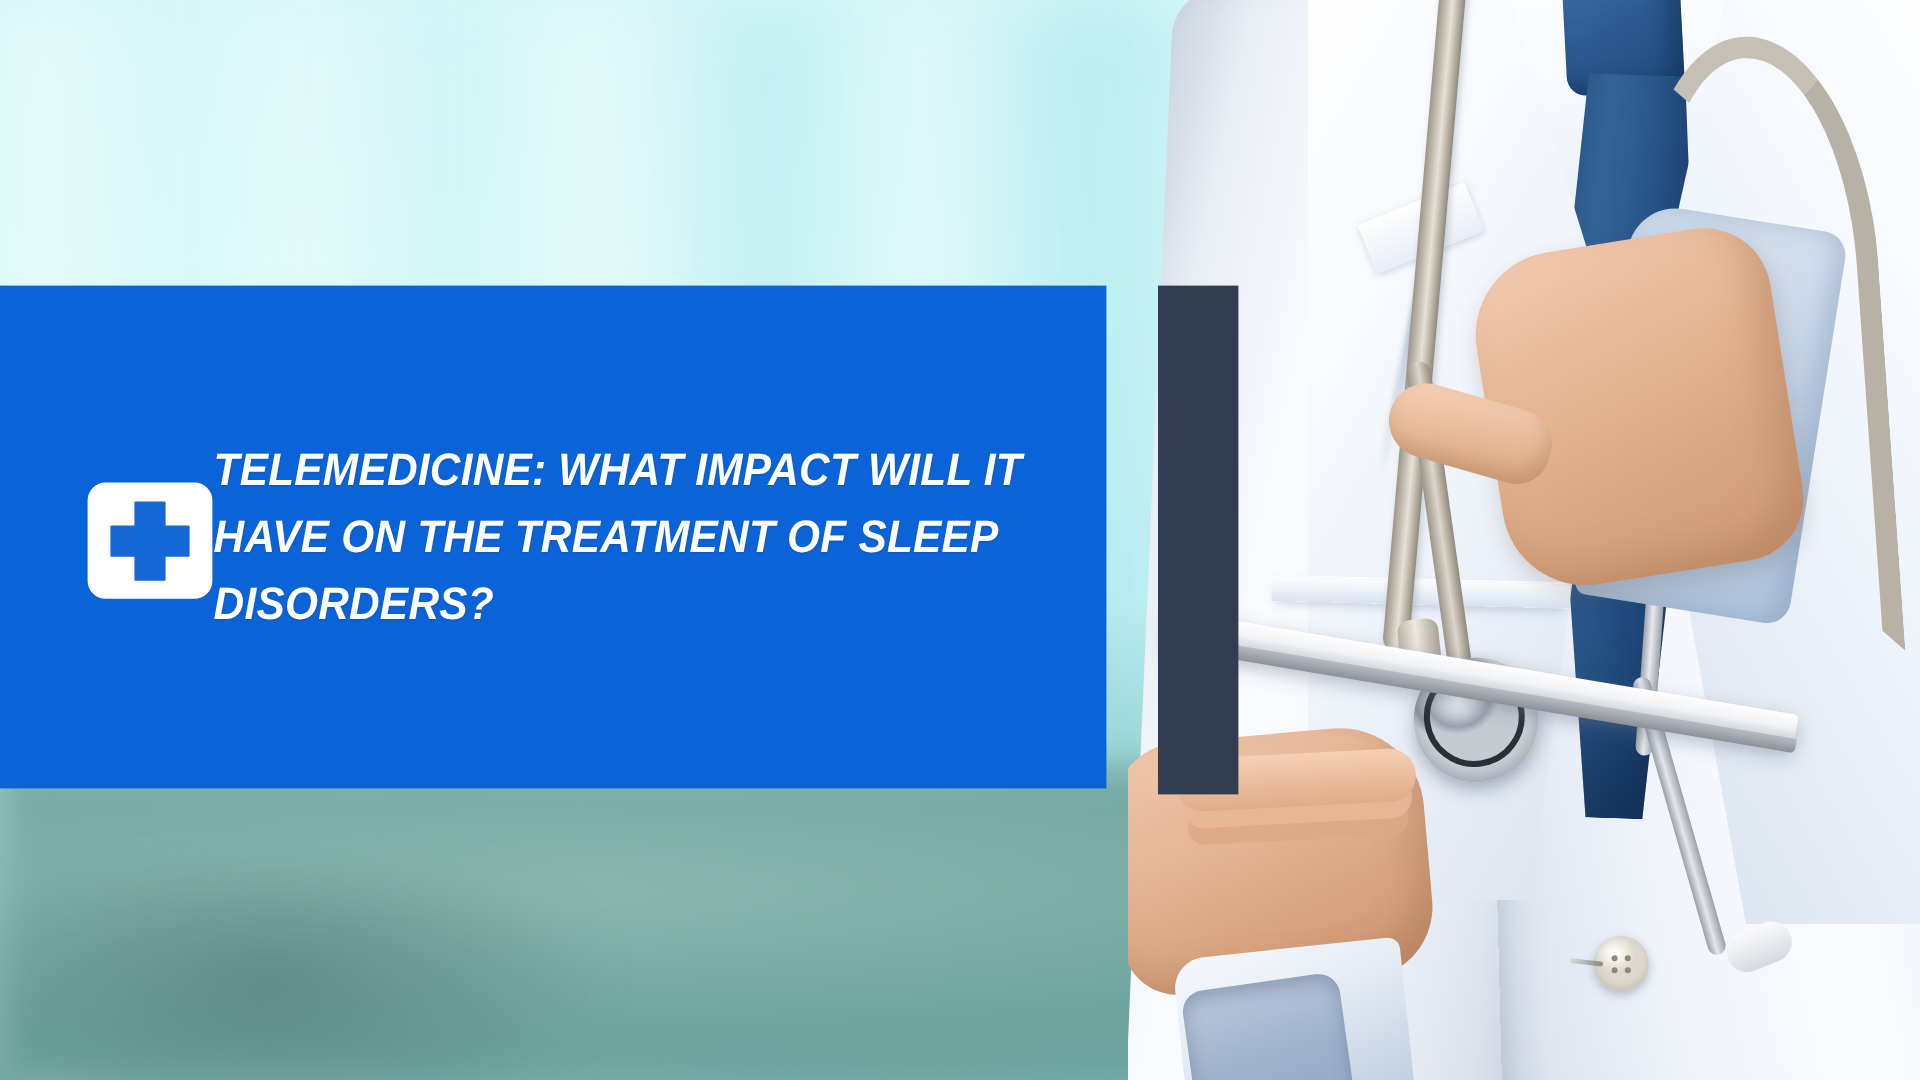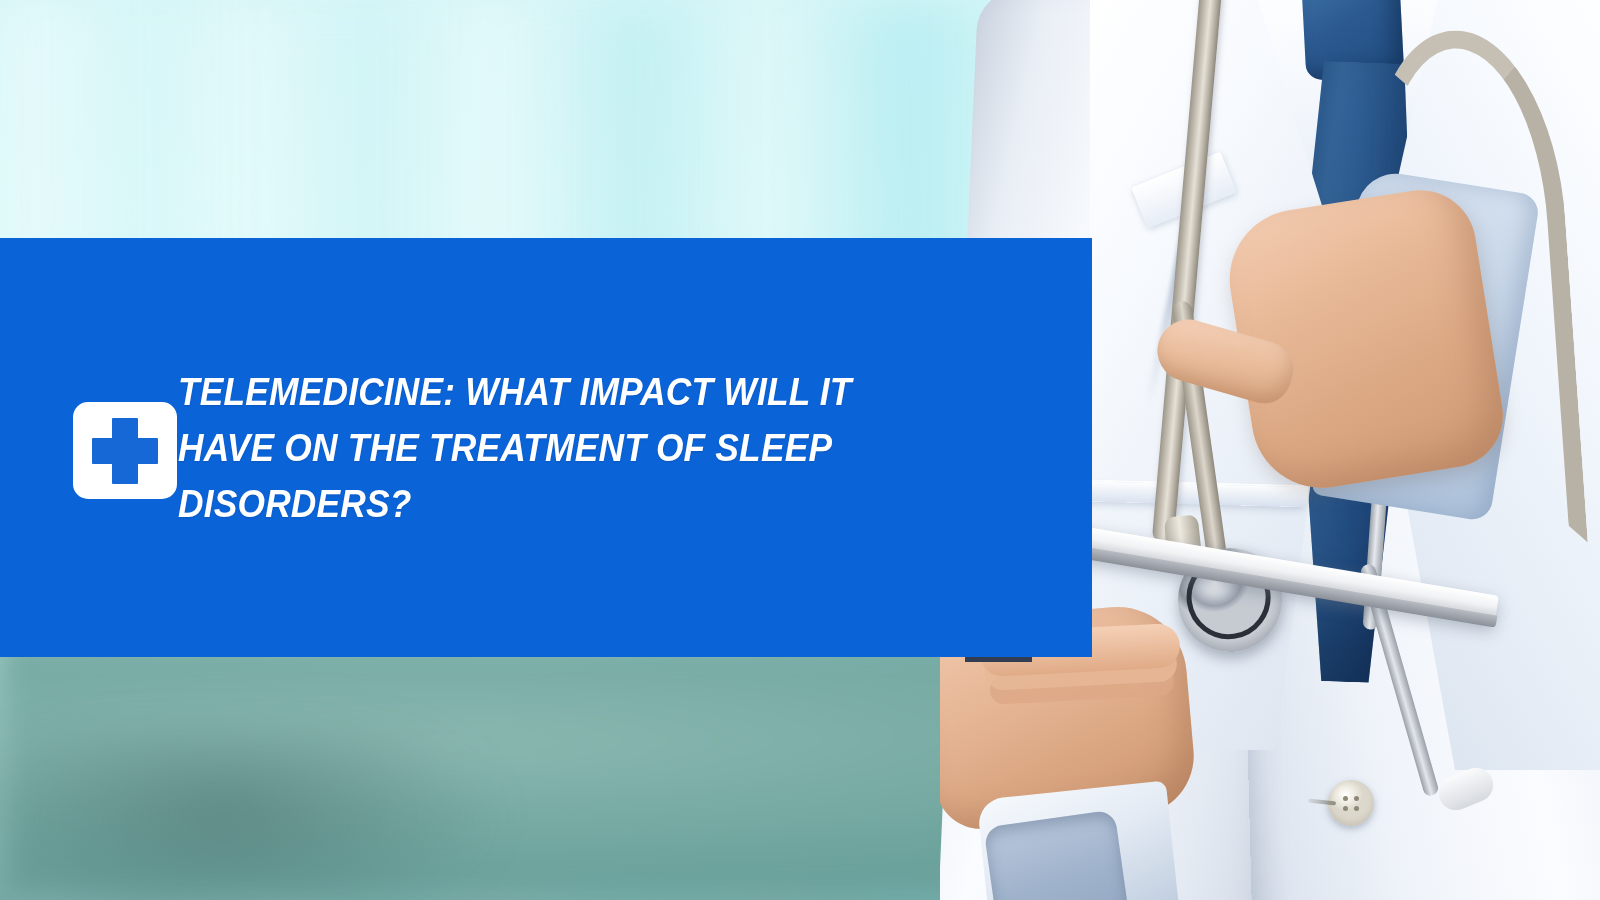--- a/index.html
+++ b/index.html
@@ -305,21 +305,21 @@
   .fingers-l {
     position:absolute; left:40px; top:628px; width:200px; height:44px;
     background:linear-gradient(180deg,#f5d0b6,#e0ab87);
     border-radius:24px;
     transform:rotate(-3deg);
     box-shadow:0 18px 0 -4px rgba(232,184,150,0.85), 0 36px 0 -8px rgba(220,168,132,0.8);
   }
 
   
   .banner {
-    position:absolute; left:0; top:238px; width:1092px; height:419px;
+    position:absolute; left:0; top:238px; width:922px; height:419px;
     background:#0b63d8;
     z-index:6;
   }
   .banner-accent {
     position:absolute; left:965px; top:238px; width:67px; height:424px;
     background:#333d52;
     z-index:6;
   }
 
   .banner-inner {

